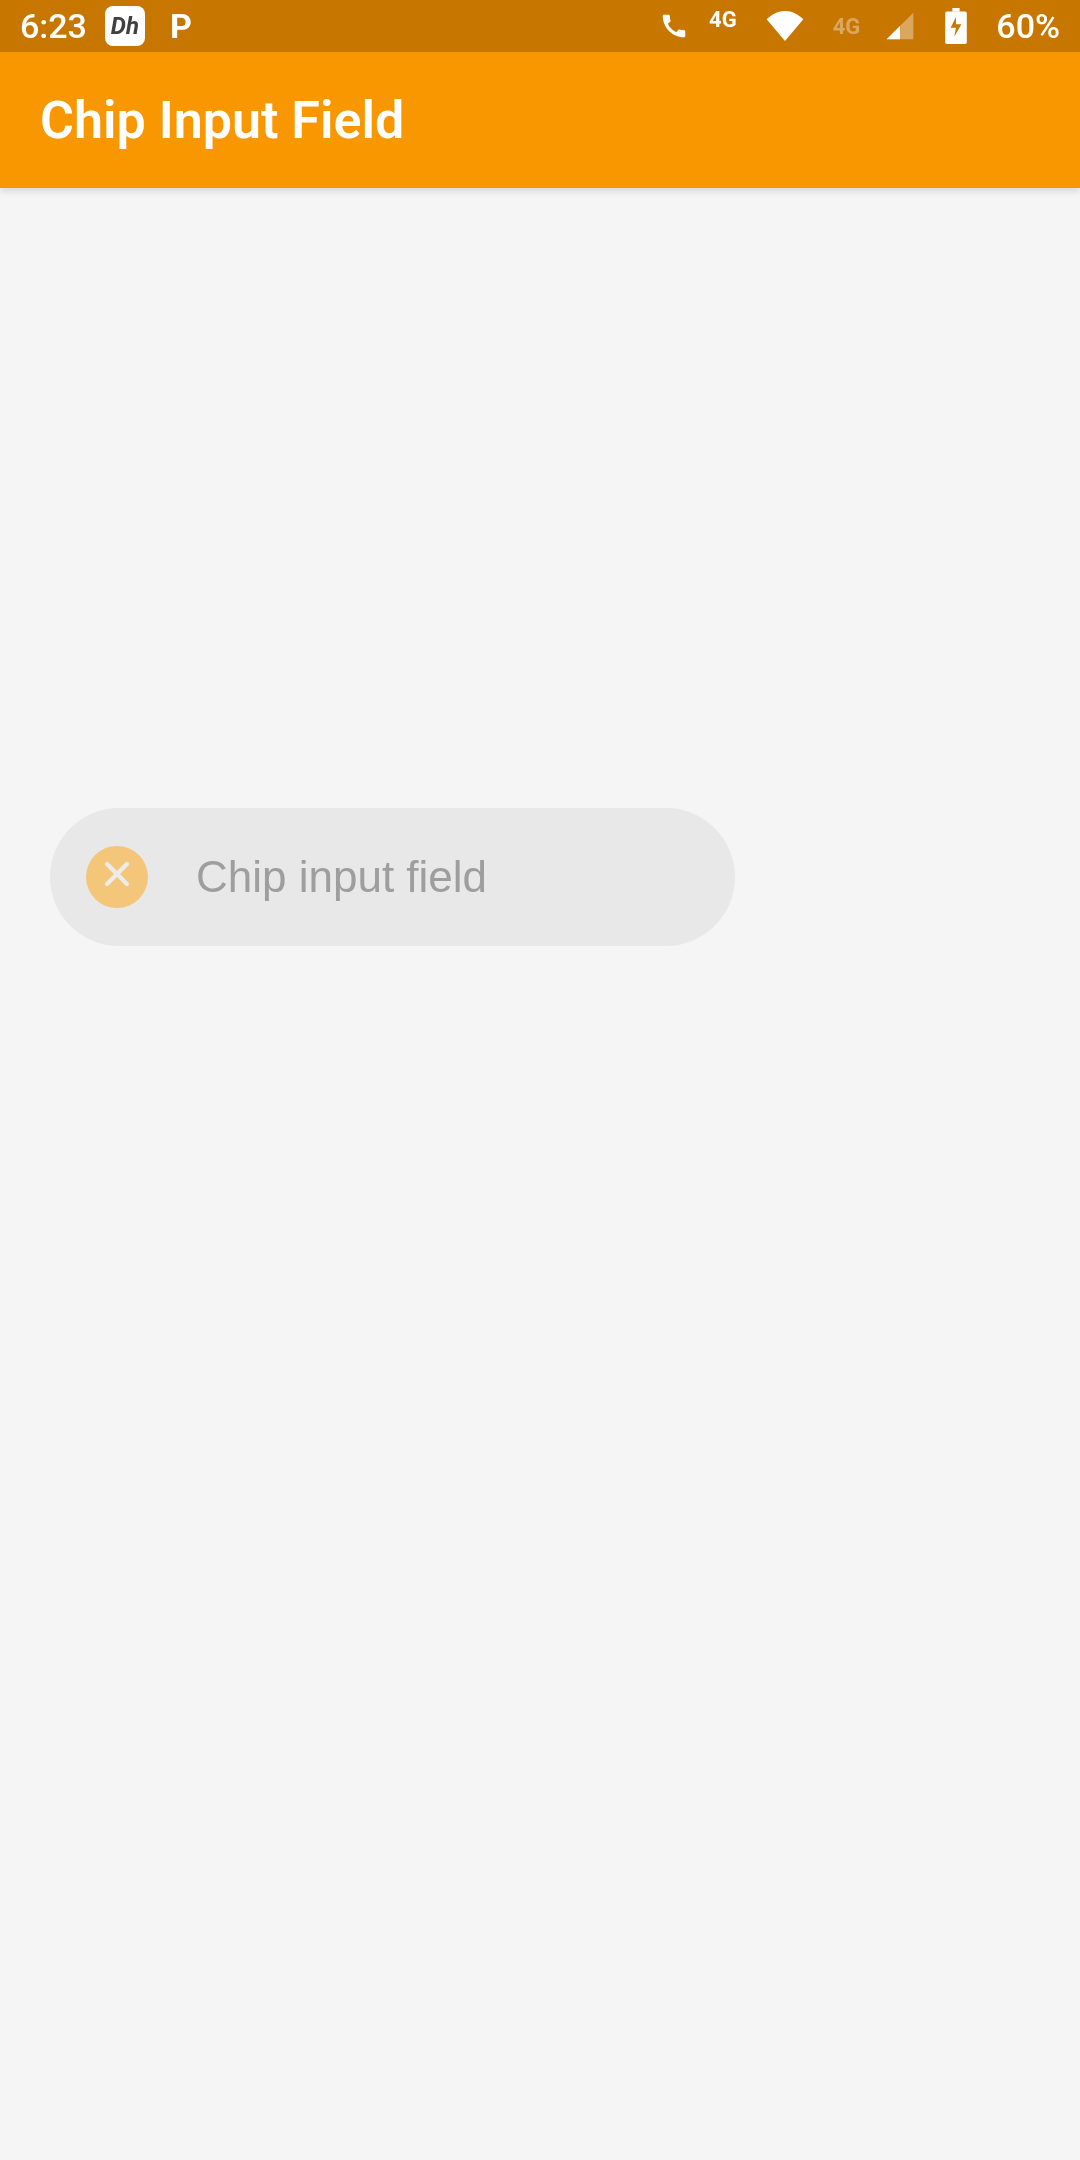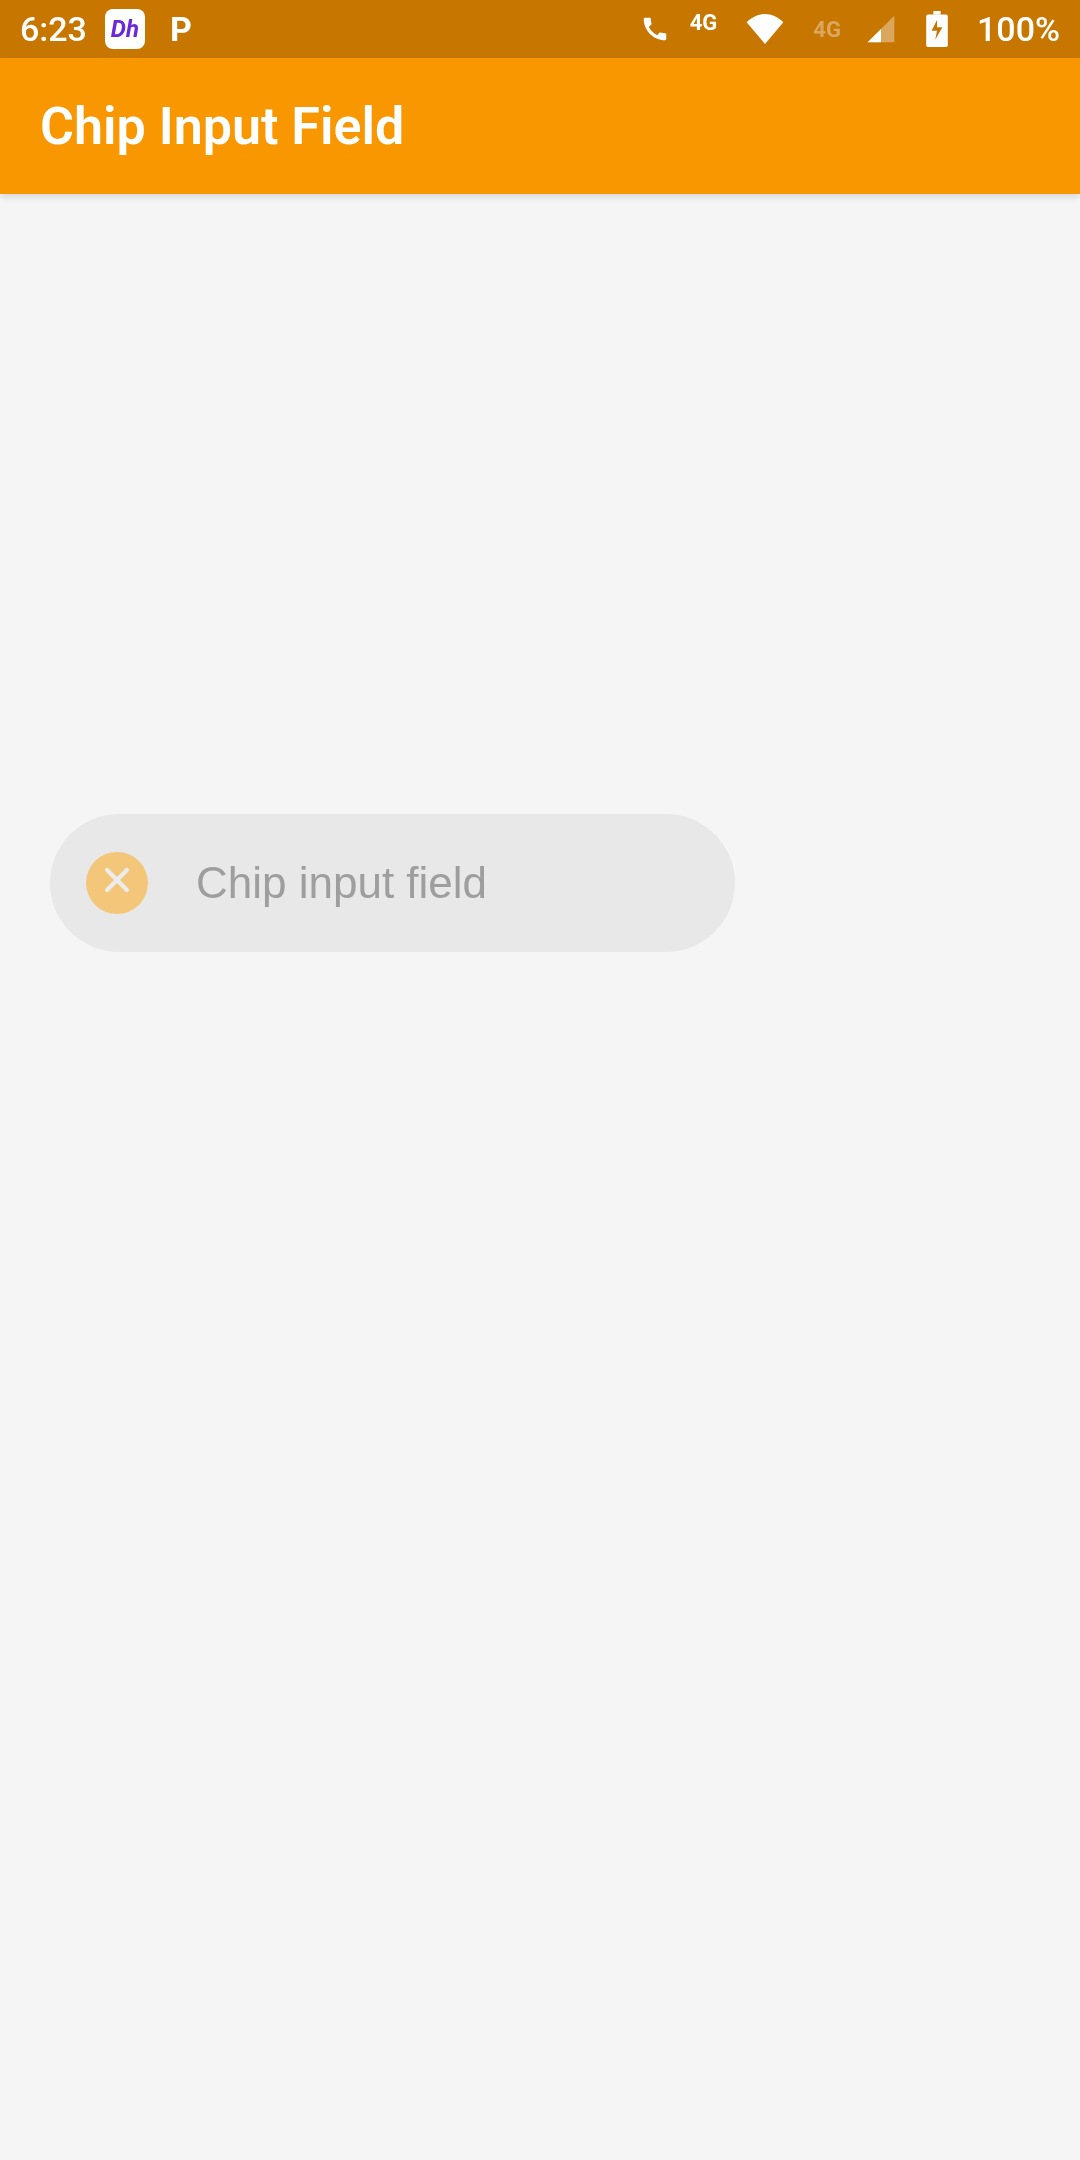--- a/index.html
+++ b/index.html
@@ -10,21 +10,21 @@
     
     body {
       width: 1080px;
       height: 2160px;
       background: #f5f5f5;
       font-family: -apple-system, BlinkMacSystemFont, 'Segoe UI', Roboto, sans-serif;
       overflow: hidden;
     }
     
     .status-bar {
-      height: 58px;
+      height: 52px;
       background: #c77700;
       display: flex;
       align-items: center;
       justify-content: space-between;
       padding: 0 20px;
       color: white;
     }
     
     .status-left {
       display: flex;
@@ -44,21 +44,21 @@
     }
     
     .app-icon-dh {
       width: 40px;
       height: 40px;
       background: white;
       border-radius: 8px;
       display: flex;
       align-items: center;
       justify-content: center;
-      color: #6d28d9;
+      color: #404040;
       font-size: 24px;
       font-weight: bold;
       font-style: italic;
     }
     
     .app-icon-p {
       width: 36px;
       height: 36px;
       display: flex;
       align-items: center;
@@ -175,21 +175,21 @@
         <path d="M2 22 L12 22 L12 12 Z" fill="white"></path>
       </svg>
     </span>
     <span class="status-icon">
       <svg width="24" height="36" viewBox="0 0 12 20" fill="white">
         <rect x="0" y="2" width="12" height="18" rx="1" fill="white"></rect>
         <rect x="4" y="0" width="4" height="2" fill="white"></rect>
         <path d="M6 5 L3 11 L6 11 L5 16 L9 9 L6 9 Z" fill="#c77700"></path>
       </svg>
     </span>
-    <span class="battery-percent">100%</span>
+    <span class="battery-percent">60%</span>
   </div>
 </div>
 
 <div class="app-bar">
   <span class="app-title">Chip Input Field</span>
 </div>
 
 <div class="content">
   <div class="chip-input-container">
     <div class="close-chip">

